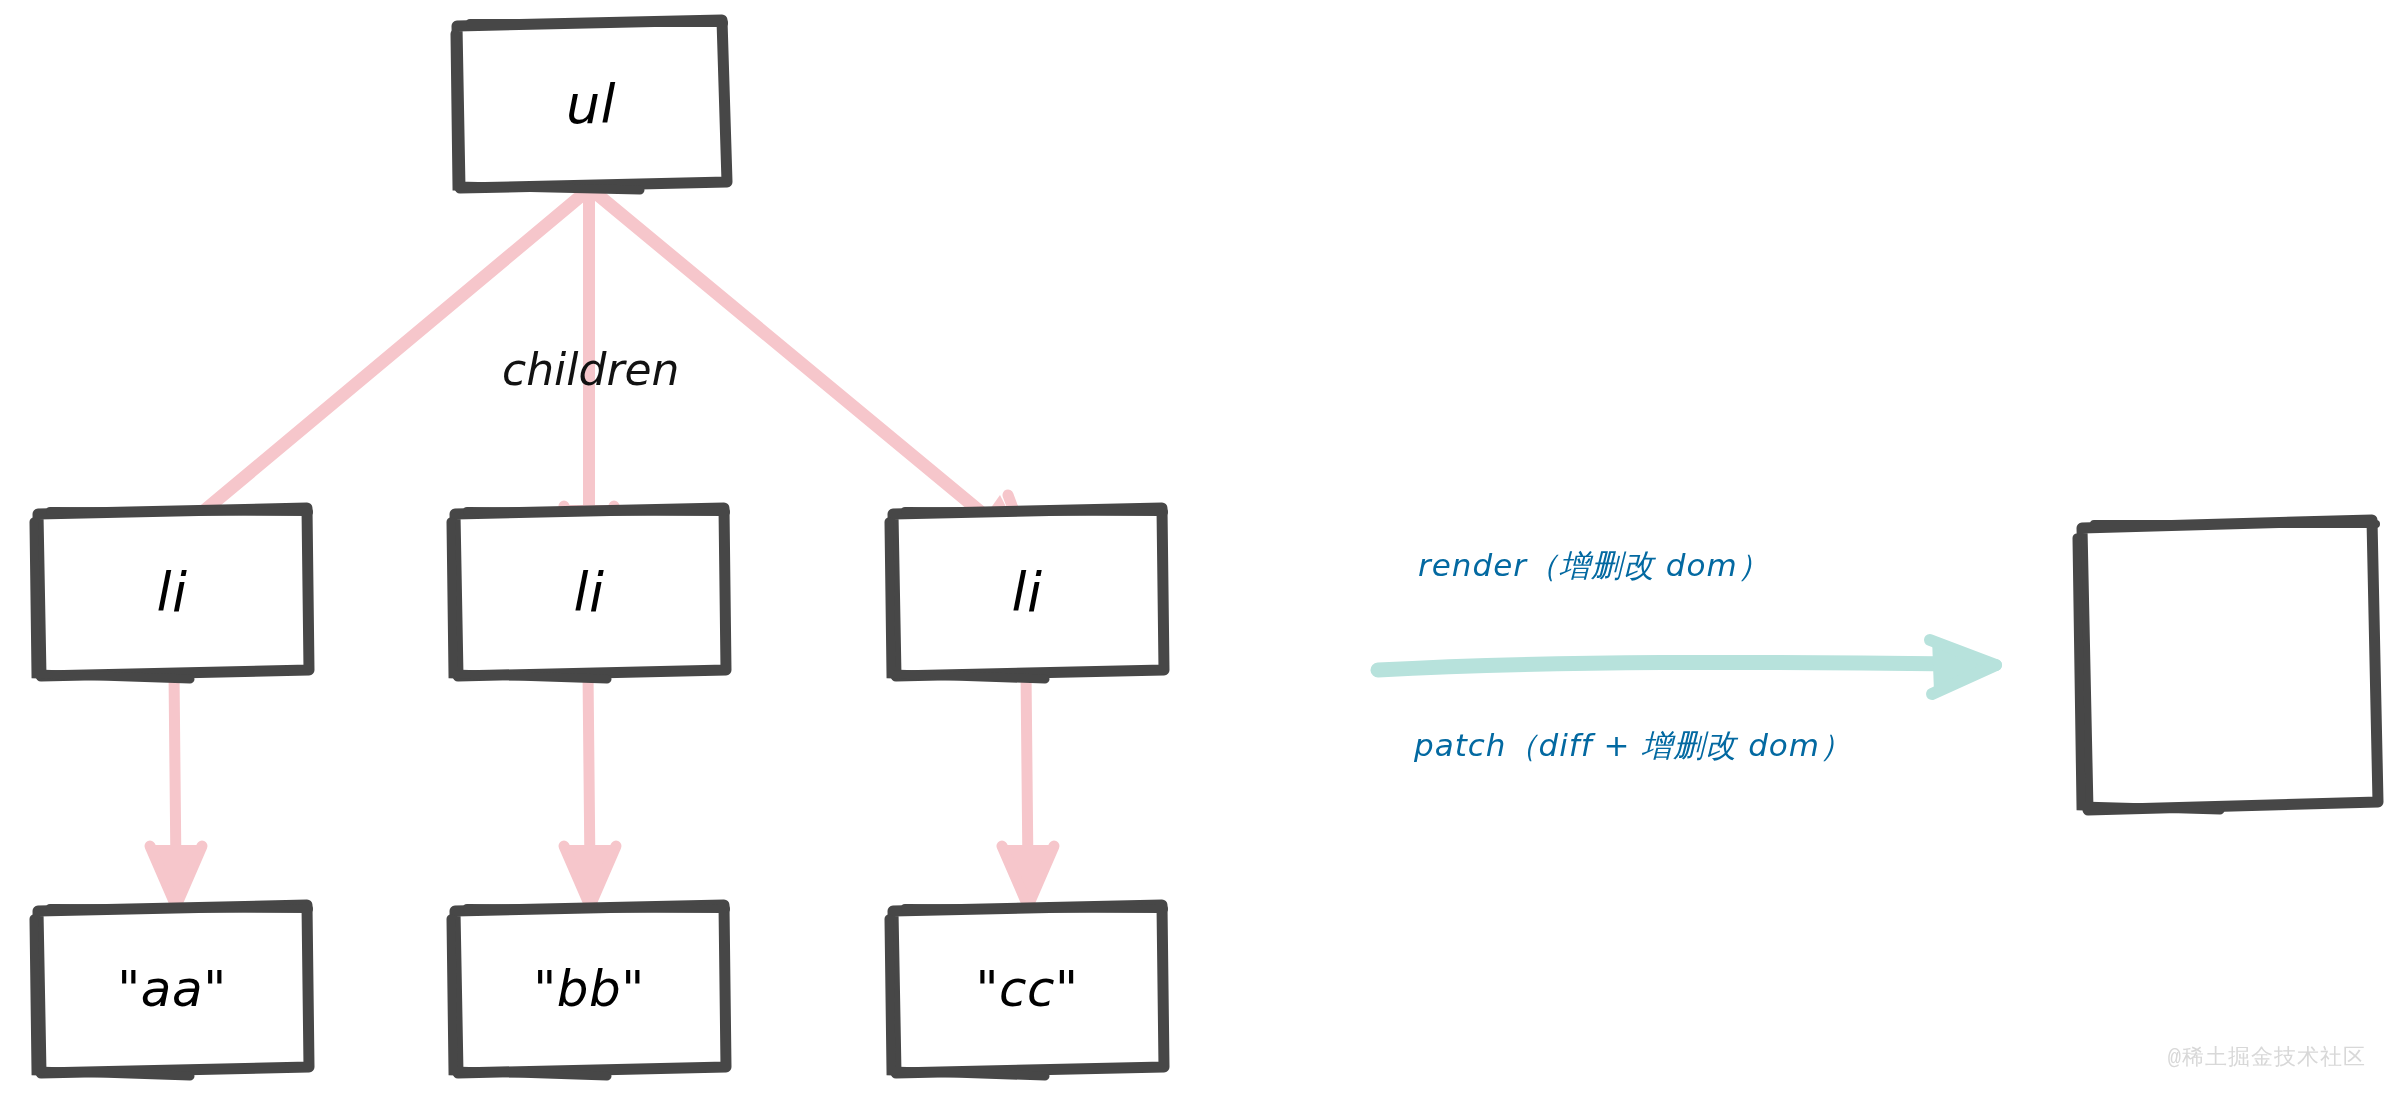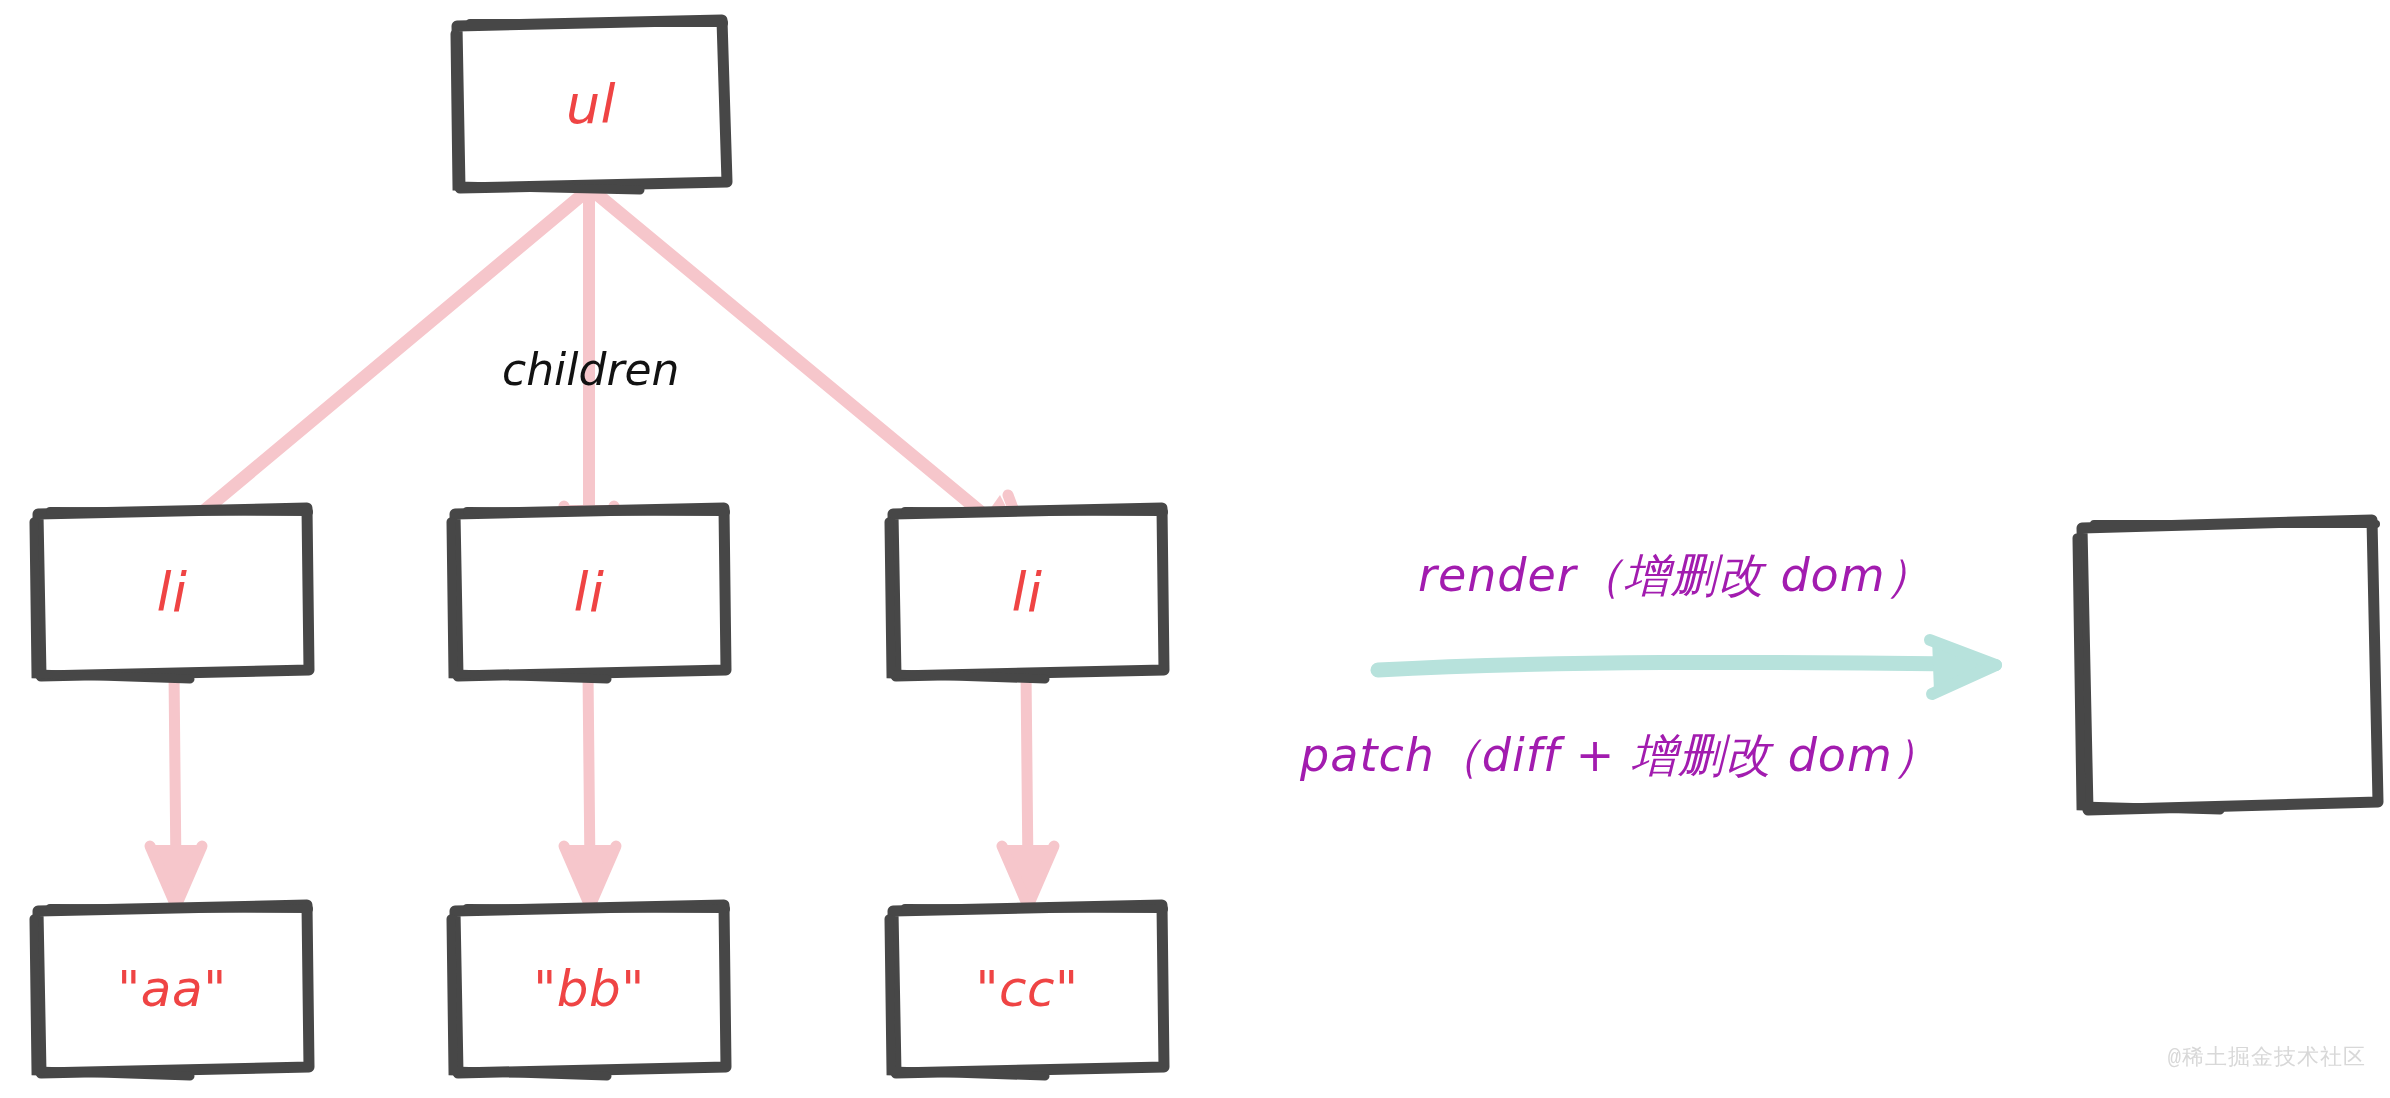--- a/index.html
+++ b/index.html
@@ -35,43 +35,43 @@
     align-items: center;
     justify-content: center;
     background: #ffffff;
   }
   .node-label {
     position: relative;
     z-index: 2;
     font-family: "DejaVu Sans", sans-serif;
     font-style: italic;
     font-weight: 400;
-    color: #ef4444;
+    color: #000000;
     letter-spacing: 0.5px;
     white-space: nowrap;
   }
   .node-label.sz-lg { font-size: 54px; }
   .node-label.sz-md { font-size: 50px; }
 
   .edge-label {
     position: absolute;
     font-family: "DejaVu Sans", sans-serif;
     font-style: italic;
     font-size: 44px;
     color: #121212;
     white-space: nowrap;
     margin-top: 24px;
   }
 
   .flow-label {
     position: absolute;
     font-family: "DejaVu Sans", sans-serif;
     font-style: italic;
-    font-size: 46px;
-    color: #a21caf;
+    font-size: 31px;
+    color: #0369a1;
     white-space: nowrap;
     letter-spacing: 1px;
   }
 
   .watermark {
     position: absolute;
     right: 24px;
     bottom: 26px;
     font-family: Liberation Mono, monospace;
     font-size: 22px;
@@ -220,18 +220,18 @@
 
     <div class="node-box" style="left:890px; top:905px; width:274px; height:168px; background:transparent;">
       <span class="node-label sz-md">"cc"</span>
     </div>
 
 
     <span class="edge-label" style="left:502px; top:320px;">children</span>
 
     <span class="flow-label" style="left:1418px; top:545px;">render（增删改 dom）</span>
 
-    <span class="flow-label" style="left:1300px; top:725px;">patch（diff + 增删改 dom）</span>
+    <span class="flow-label" style="left:1414px; top:725px;">patch（diff + 增删改 dom）</span>
 
     <span class="watermark">@稀土掘金技术社区</span>
   </div>
 
 </div>
 
 </body></html>

